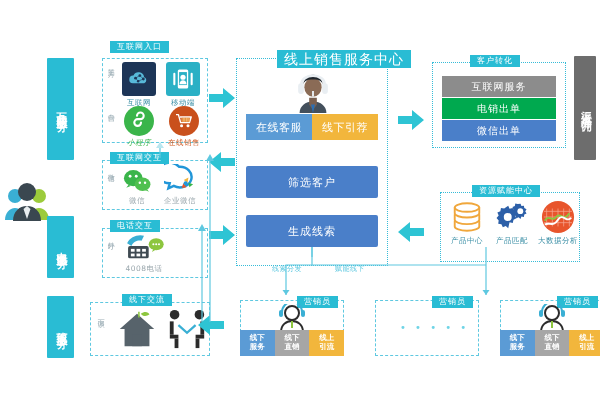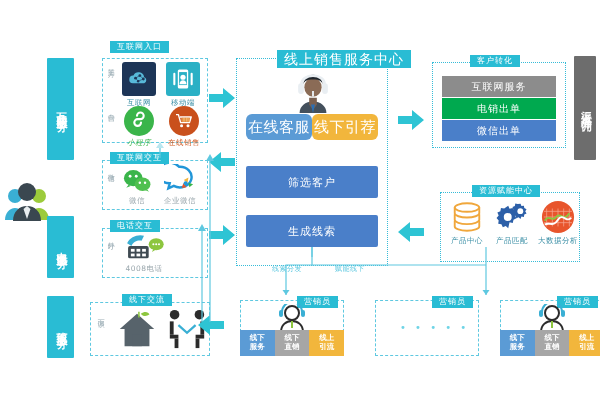--- a/index.html
+++ b/index.html
@@ -46,21 +46,21 @@
   .tilecap.gr{color:#3ab54a;font-style:italic;}
   .tilecap.gy{color:#9aa7ad;}
 
   .sq{width:34px;height:34px;border-radius:3px;display:flex;align-items:center;justify-content:center;}
   .circ{width:30px;height:30px;border-radius:50%;display:flex;align-items:center;justify-content:center;}
 
   
   .seg{display:flex;height:26px;}
   .seg > div{
     flex:1;display:flex;align-items:center;justify-content:center;
-    color:#fff;font-size:15px;letter-spacing:.5px;border-radius:6px;
+    color:#fff;font-size:11px;letter-spacing:.5px;
   }
   .bigbar{
     background:#4a7fc9;color:#fff;display:flex;align-items:center;
     justify-content:center;font-size:11px;border-radius:2px;letter-spacing:1px;
   }
 
   
   .rbar{
     display:flex;align-items:center;justify-content:center;
     color:#fff;font-size:10px;letter-spacing:1px;

